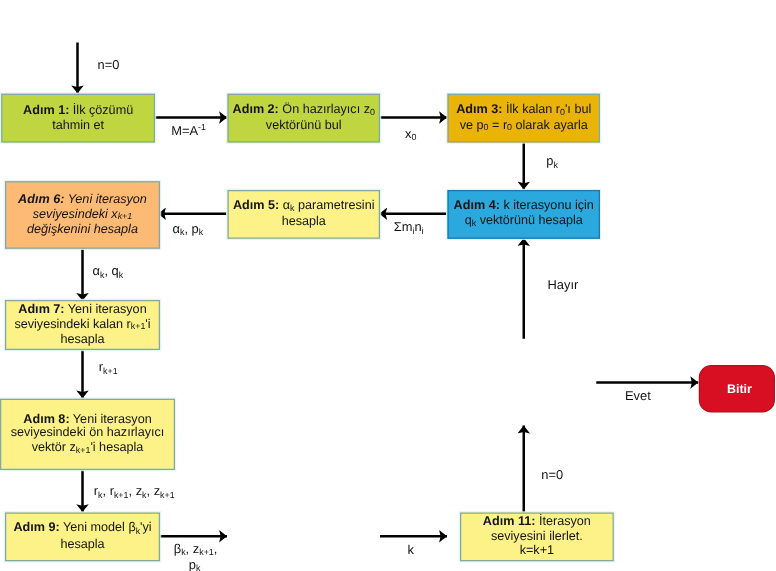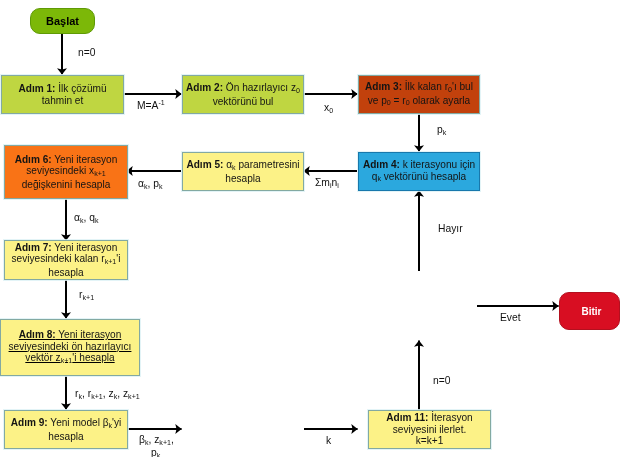--- a/index.html
+++ b/index.html
@@ -45,50 +45,47 @@
       <path d="M 66 279 L 66 318.6"></path>
       <path d="M 66 375 L 66 409.6"></path>
       <path d="M 128 429 L 181.6 429"></path>
       <path d="M 304 429 L 357.6 429"></path>
       <path d="M 419 410 L 419 340.4"></path>
       <path d="M 419 271 L 419 190.4"></path>
       <path d="M 477 306 L 558.6 306"></path>
     </g>
   </svg>
 
-  <div class="node term" style="left:30px;top:8px;width:65px;height:26px;background:#7cb808;border:1px solid #5f9a05;">
-    <span>Başlat</span>
-  </div>
 
   <div class="node term" style="left:559px;top:292px;width:61px;height:38px;background:#d80e22;border:1px solid #b3101f;color:#fff;font-size:10px;padding-left:4px;">
     <span>Bitir</span>
   </div>
 
   <div class="node rect" style="left:1px;top:75px;width:123px;height:39px;background:#bfd641;">
     <span class="cap"><b>Adım 1:</b> İlk çözümü<br>tahmin et</span>
   </div>
   <div class="node rect" style="left:182px;top:75px;width:122px;height:39px;background:#bfd641;">
     <span class="cap"><b>Adım 2:</b> Ön hazırlayıcı z<sub>0</sub><br>vektörünü bul</span>
   </div>
-  <div class="node rect" style="left:358px;top:75px;width:122px;height:39px;background:#c2410c;">
+  <div class="node rect" style="left:358px;top:75px;width:122px;height:39px;background:#eab308;">
     <span class="cap"><b>Adım 3:</b> İlk kalan r<sub>0</sub>'ı bul<br>ve p<sub>0</sub> = r<sub>0</sub> olarak ayarla</span>
   </div>
   <div class="node rect" style="left:358px;top:152px;width:122px;height:39px;background:#2ba8de;border-color:#1878ac;">
     <span class="cap"><b>Adım 4:</b> k iterasyonu için<br>q<sub>k</sub> vektörünü hesapla</span>
   </div>
   <div class="node rect" style="left:182px;top:152px;width:122px;height:39px;background:#fcf287;">
     <span class="cap"><b>Adım 5:</b> α<sub>k</sub> parametresini<br>hesapla</span>
   </div>
-  <div class="node rect" style="left:4px;top:145px;width:124px;height:54px;background:#f97316;">
+  <div class="node rect" style="left:4px;top:145px;width:124px;height:54px;background:#fdba74;font-style:italic;">
     <span class="cap"><b>Adım 6:</b> Yeni iterasyon<br>seviyesindeki x<sub>k+1</sub><br>değişkenini hesapla</span>
   </div>
   <div class="node rect" style="left:4px;top:240px;width:124px;height:40px;background:#fcf287;">
     <span class="cap"><b>Adım 7:</b> Yeni iterasyon<br>seviyesindeki kalan r<sub>k+1</sub>'i<br>hesapla</span>
   </div>
-  <div class="node rect" style="left:0px;top:319px;width:140px;height:57px;background:#fcf287;text-decoration:underline;">
+  <div class="node rect" style="left:0px;top:319px;width:140px;height:57px;background:#fcf287;">
     <span class="cap"><b>Adım 8:</b> Yeni iterasyon<br>seviyesindeki ön hazırlayıcı<br>vektör z<sub>k+1</sub>'i hesapla</span>
   </div>
   <div class="node rect" style="left:4px;top:410px;width:124px;height:39px;background:#fcf287;">
     <span class="cap"><b>Adım 9:</b> Yeni model β<sub>k</sub>'yi<br>hesapla</span>
   </div>
   <div class="node rect" style="left:358px;top:410px;width:123px;height:39px;background:#fcf287;margin-left:10px;">
     <span class="cap"><b>Adım 11:</b> İterasyon<br>seviyesini ilerlet.<br>k=k+1</span>
   </div>
 
 

